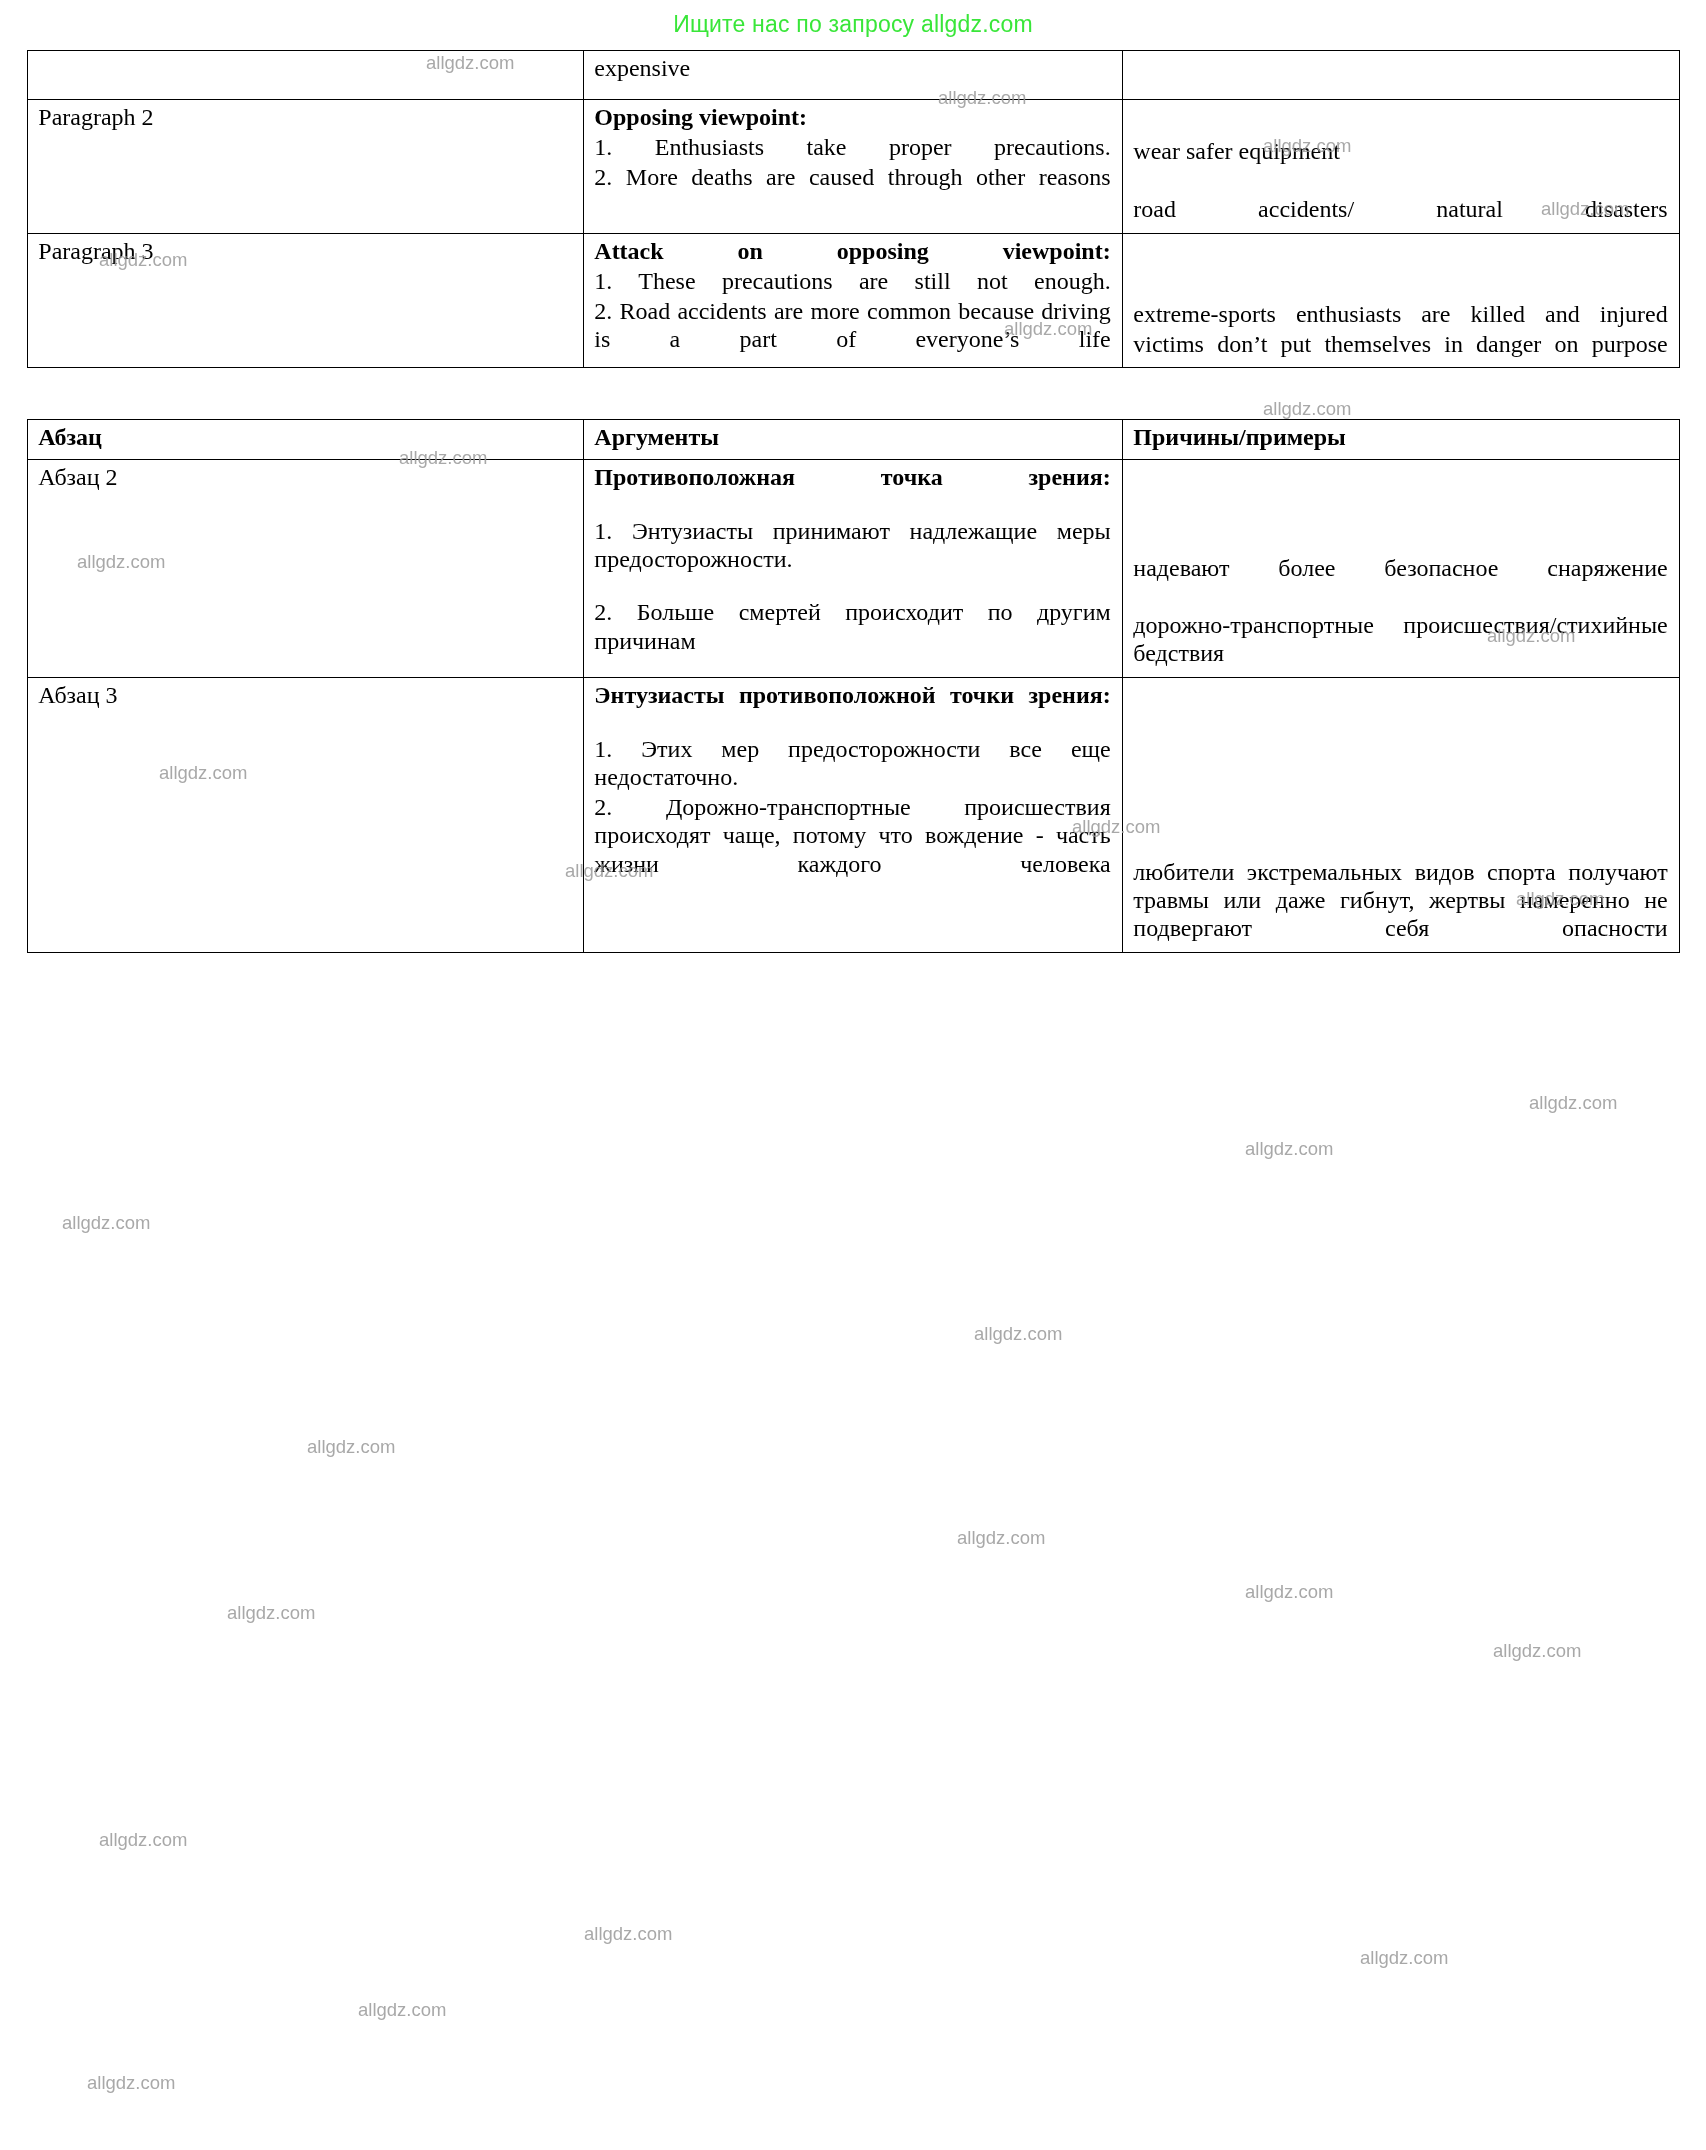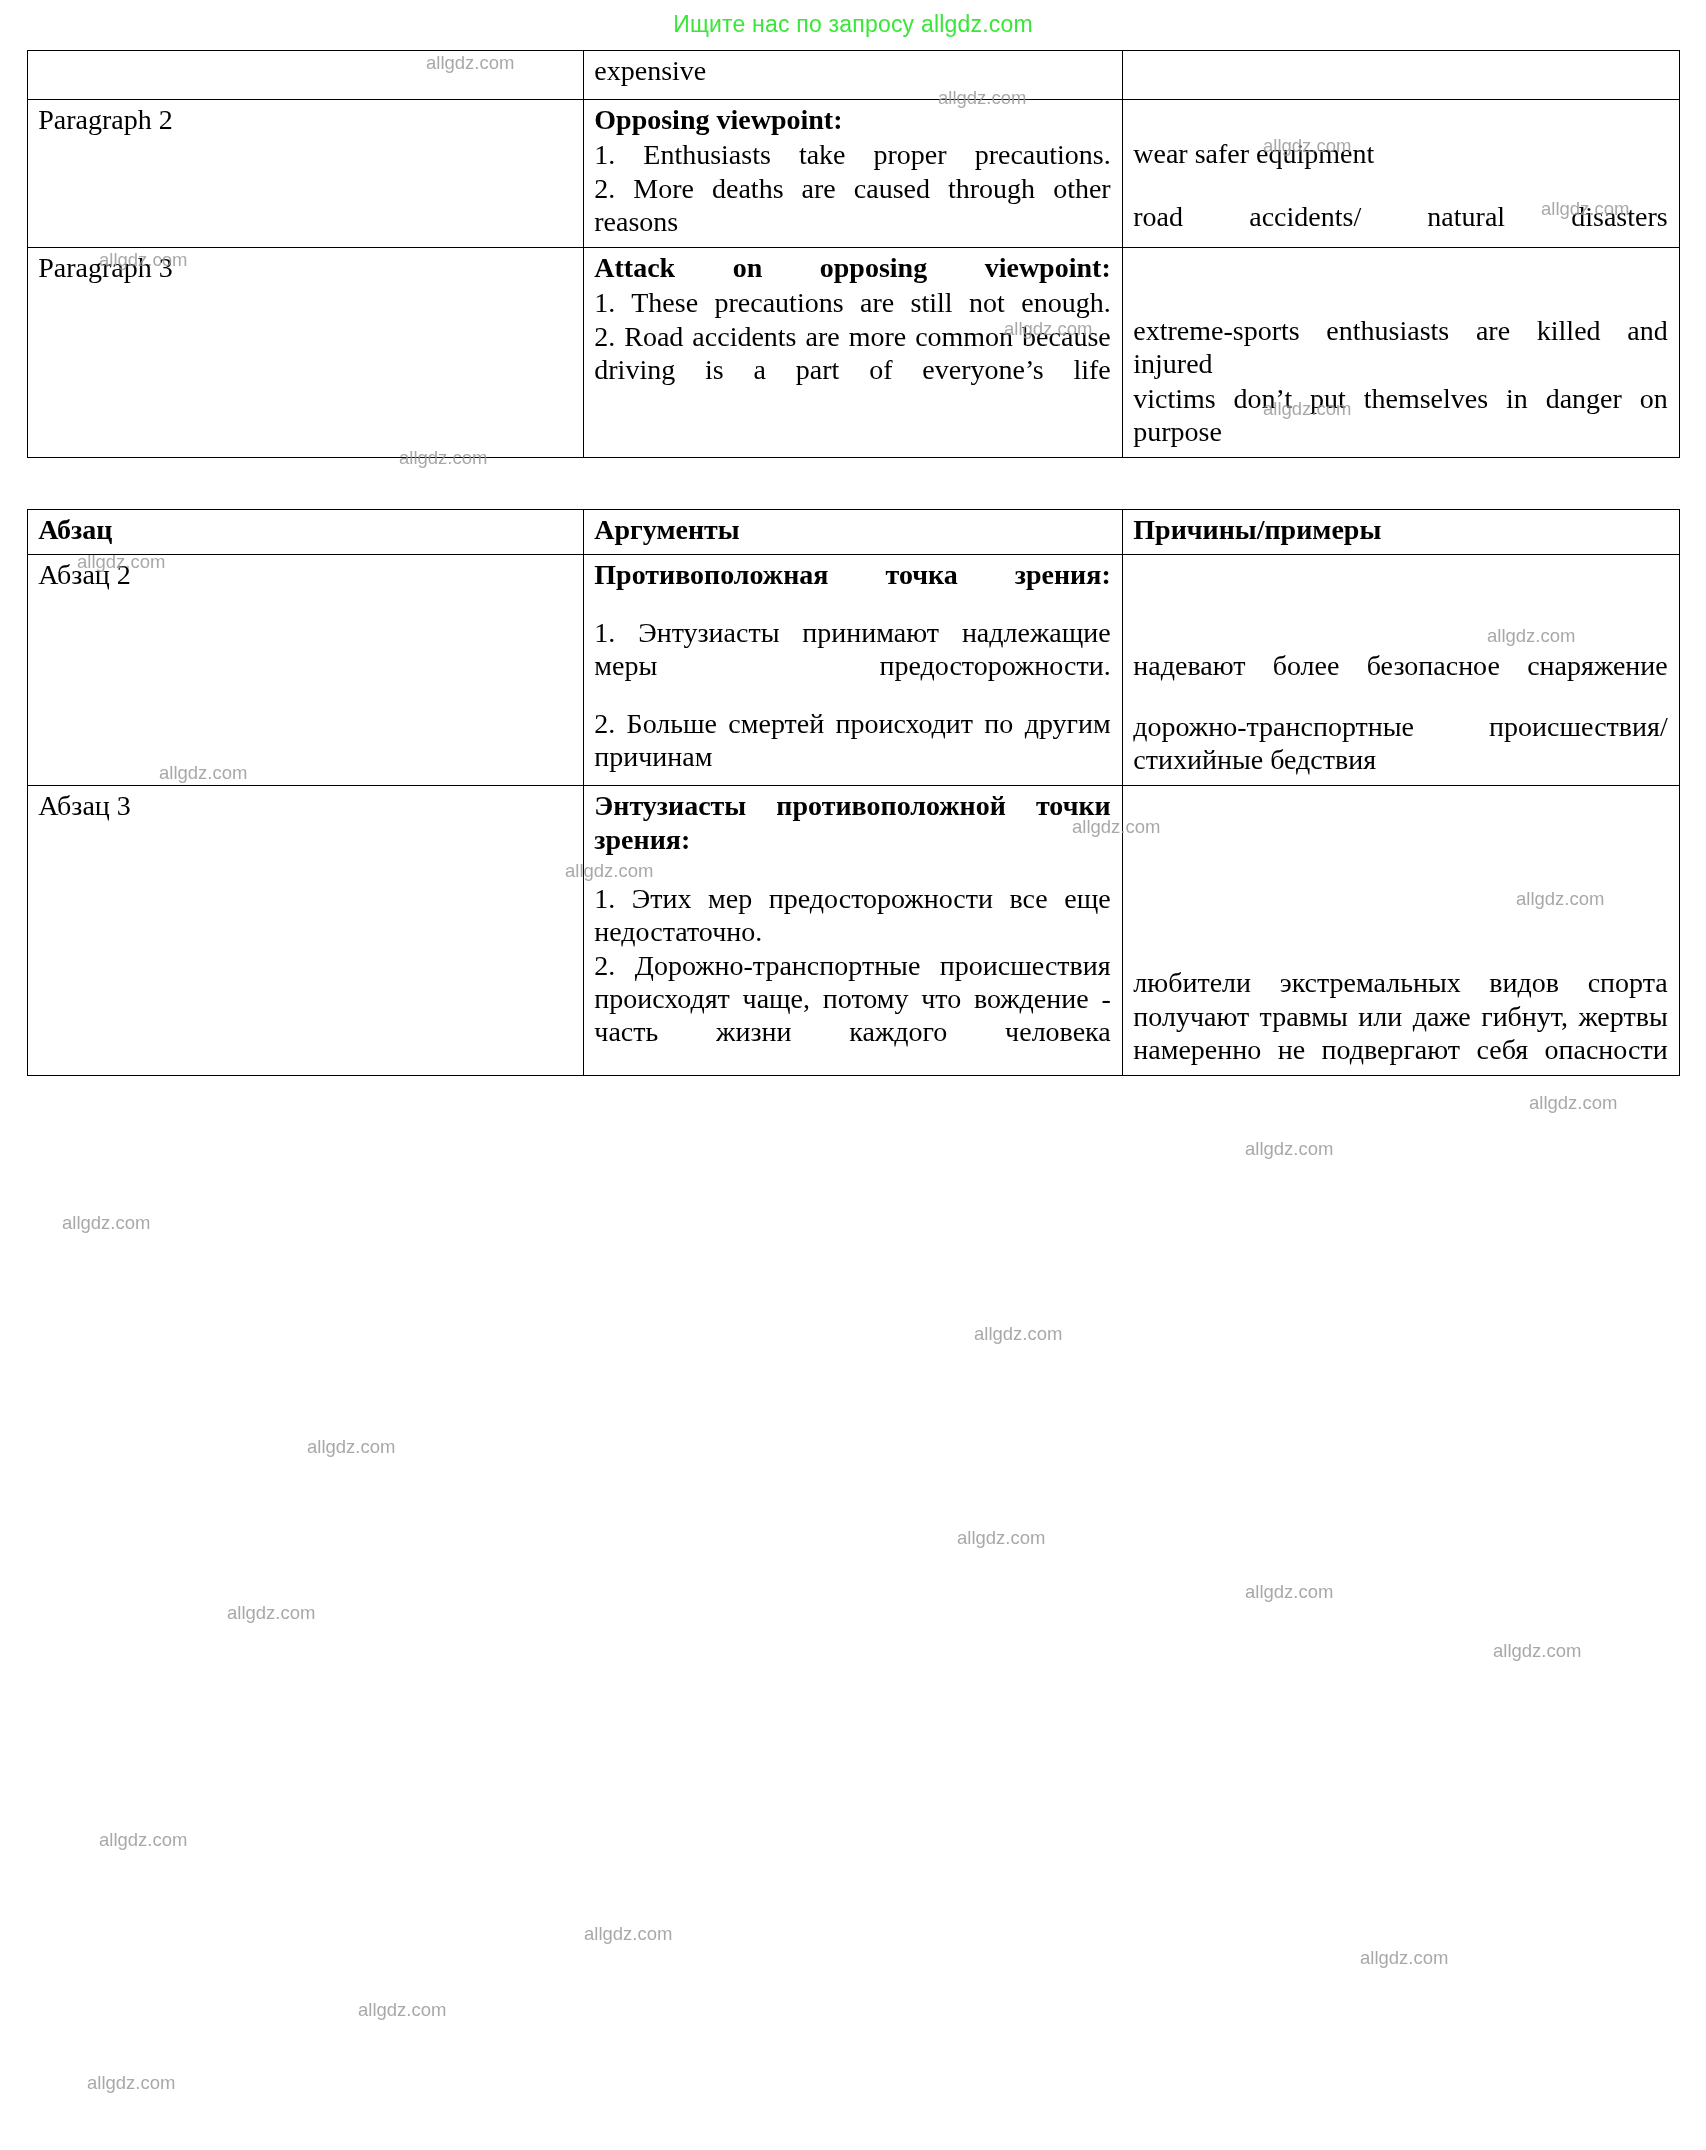--- a/index.html
+++ b/index.html
@@ -35,21 +35,21 @@
   table.doc {
     width: 1652px;
     border-collapse: collapse;
     table-layout: fixed;
     margin: 0 auto;
   }
   table.doc td {
     border: 1.5px solid #000;
     vertical-align: top;
     padding: 3.1px 10.8px 7.7px 10.8px;
-    font-size: 28px;
+    font-size: 24px;
     line-height: 1.18;
     position: relative;
   }
   col.c1 { width: 556px; }
   col.c2 { width: 539px; }
   col.c3 { width: 557px; }
 
   .bold { font-weight: bold; }
   .just { text-align: justify; text-align-last: justify; }
   .justl { text-align: justify; }

